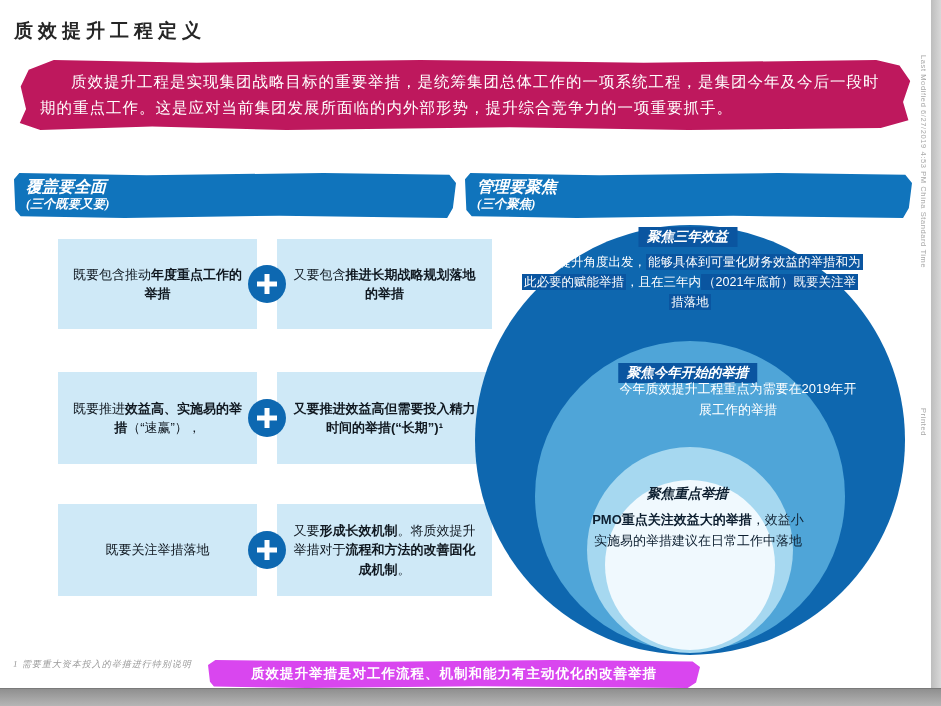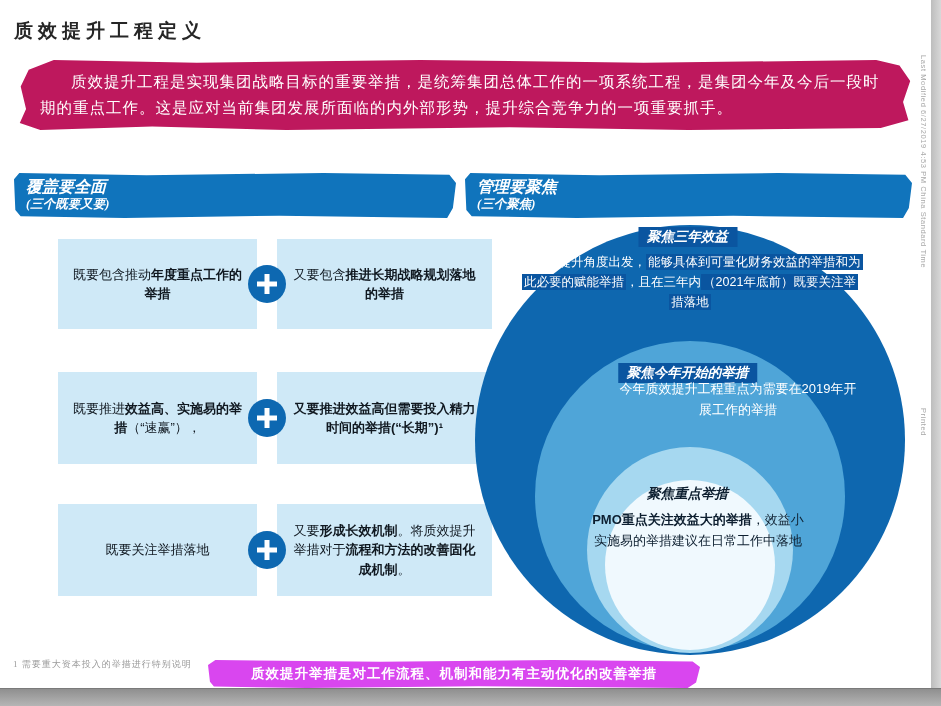--- a/index.html
+++ b/index.html
@@ -50,21 +50,21 @@
   .lab1 { top:5px; }
   .lab2 { top:141px; }
   .lab3 { top:263px; color:#0d1f30; }
 
   .circle-text { position:absolute; text-align:center; line-height:1.58; }
   .txt1 { top:31px;  left:56px;  width:342px; font-size:12.5px; color:#ffffff; }
   .txt2 { top:157px; left:108px; width:238px; font-size:13px;  color:#ffffff;margin-left:48px; }
   .txt3 { top:288px; left:118px; width:218px; font-size:13px;  color:#0d1f30;margin-left:8px; }
   .hl { background:#0a55a0; padding:1px 2px; -webkit-box-decoration-break:clone; box-decoration-break:clone; }
 
-  .footnote { position:absolute; left:13px; top:658px; font-family:"Liberation Serif", serif; font-size:9px; color:#9a9a9a; letter-spacing:1px; }
+  .footnote { position:absolute; left:13px; top:658px; font-family:"Liberation Serif", serif; font-style:italic; font-size:9px; color:#9a9a9a; letter-spacing:1px; }
 
   .bottom-banner { position:absolute; left:208px; top:660px; width:492px; height:28px; background:#d946ef; color:#ffffff;
     display:flex; align-items:center; justify-content:center; font-size:13.5px; font-weight:bold; letter-spacing:1px;
     clip-path: polygon(0% 18%, 1.5% 0%, 35% 6%, 70% 0%, 98.5% 5%, 100% 25%, 99.2% 80%, 97.5% 100%, 55% 94%, 20% 100%, 1.2% 95%, 0.4% 78%); }
 
   .footer { position:absolute; right:24px; top:708px; display:flex; align-items:baseline; gap:32px; }
   .brand { font-size:10px; color:#7a7a7a; letter-spacing:0.6px; }
   .pageno { font-size:10px; color:#555555; }
 
   .side-text { position:absolute; writing-mode:vertical-rl; font-size:7.5px; color:#a8a8a8; letter-spacing:0.6px; right:3px; }

